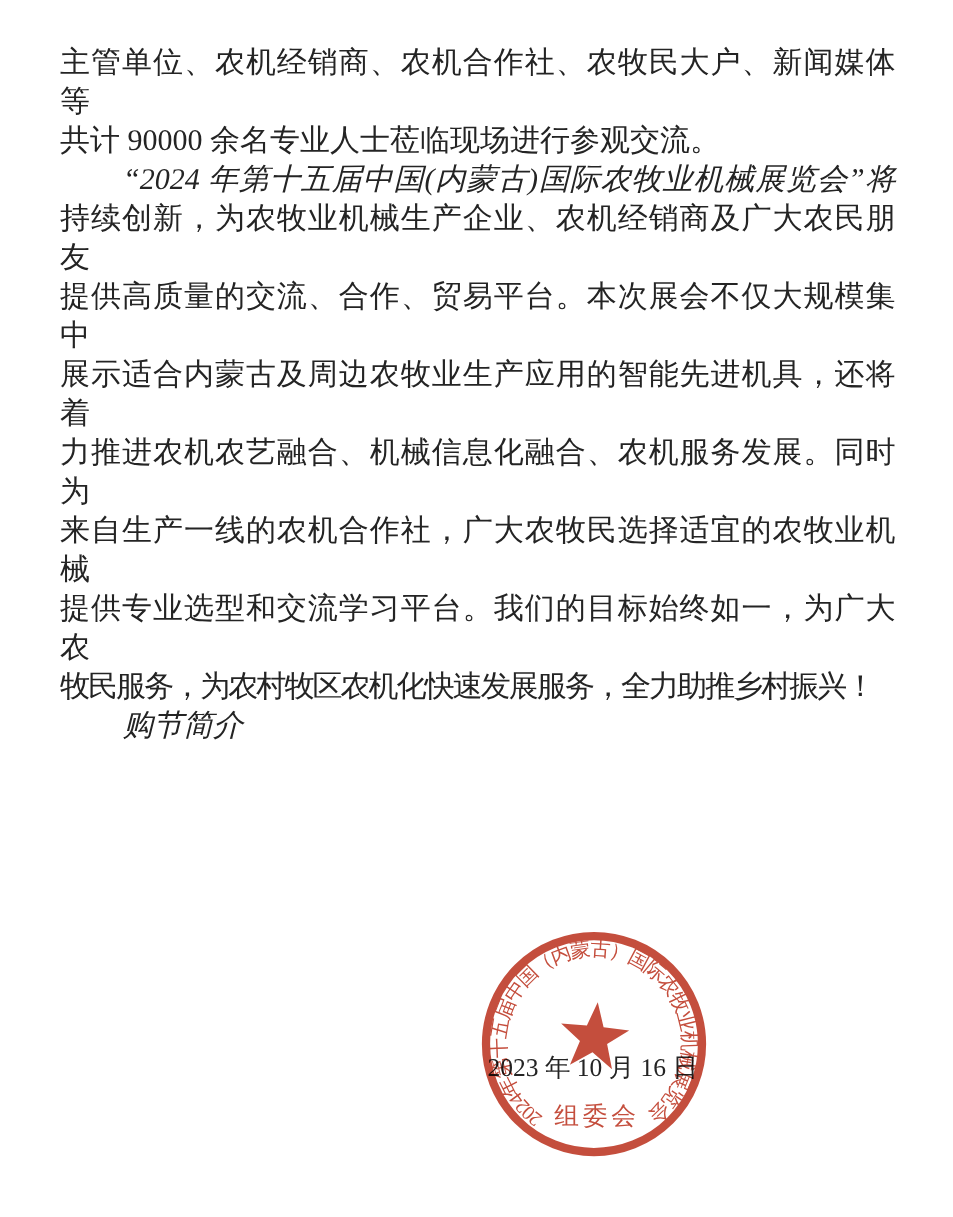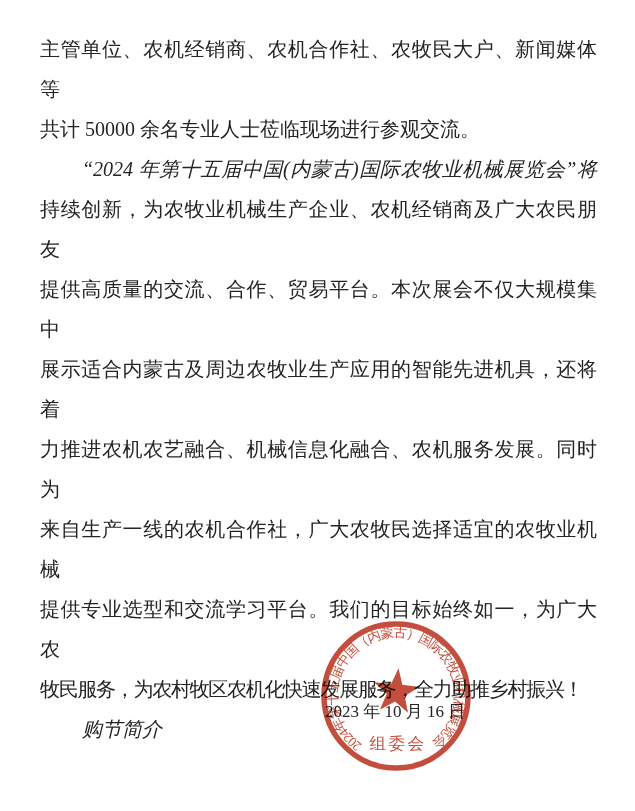--- a/index.html
+++ b/index.html
@@ -4,21 +4,21 @@
 <style>
   html,body{margin:0;padding:0;}
   body{
     width:635px;height:811px;background:#ffffff;
     font-family:"Liberation Serif","DejaVu Serif",serif;
     overflow:hidden;
   }
   .page{position:relative;width:635px;height:811px;background:#ffffff;}
   .body-text{
     position:absolute;left:40px;top:29px;width:557px;
-    font-size:20px;line-height:40px;color:#242424;
+    font-size:20px;line-height:26px;color:#242424;
   }
   .ln{white-space:nowrap;}
   .jl{text-align:justify;text-align-last:justify;white-space:normal;}
   .ind{text-indent:42px;font-style:italic;}
   .cmp{letter-spacing:-1.3px;}
   .signature{
     position:absolute;left:113px;top:657px;
     font-size:19.5px;color:#242424;letter-spacing:-0.4px;white-space:nowrap;
   }
   .date{
@@ -30,21 +30,21 @@
     mix-blend-mode:multiply;opacity:0.93;
   }
 </style>
 </head>
 <body>
 
 <div class="page">
 
   <div class="body-text">
     <div class="ln jl">主管单位、农机经销商、农机合作社、农牧民大户、新闻媒体等</div>
-    <div class="ln">共计 50000 余名专业人士莅临现场进行参观交流。</div>
+    <div class="ln">共计 90000 余名专业人士莅临现场进行参观交流。</div>
     <div class="ln jl ind">“2024 年第十五届中国(内蒙古)国际农牧业机械展览会”将</div>
     <div class="ln jl">持续创新，为农牧业机械生产企业、农机经销商及广大农民朋友</div>
     <div class="ln jl">提供高质量的交流、合作、贸易平台。本次展会不仅大规模集中</div>
     <div class="ln jl">展示适合内蒙古及周边农牧业生产应用的智能先进机具，还将着</div>
     <div class="ln jl">力推进农机农艺融合、机械信息化融合、农机服务发展。同时为</div>
     <div class="ln jl">来自生产一线的农机合作社，广大农牧民选择适宜的农牧业机械</div>
     <div class="ln jl">提供专业选型和交流学习平台。我们的目标始终如一，为广大农</div>
     <div class="ln cmp">牧民服务，为农村牧区农机化快速发展服务，全力助推乡村振兴！</div>
     <div class="ln ind">购节简介</div>
   </div>

